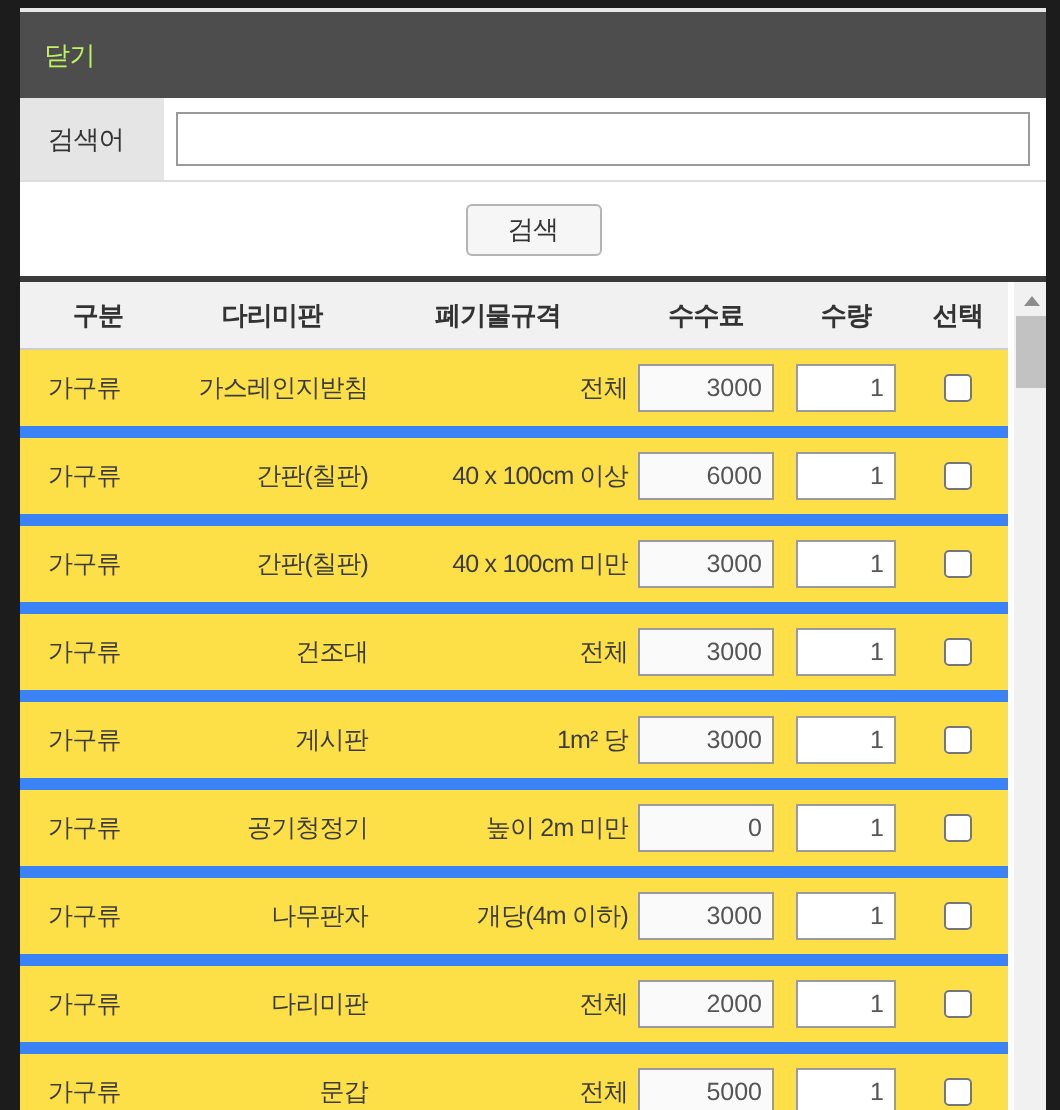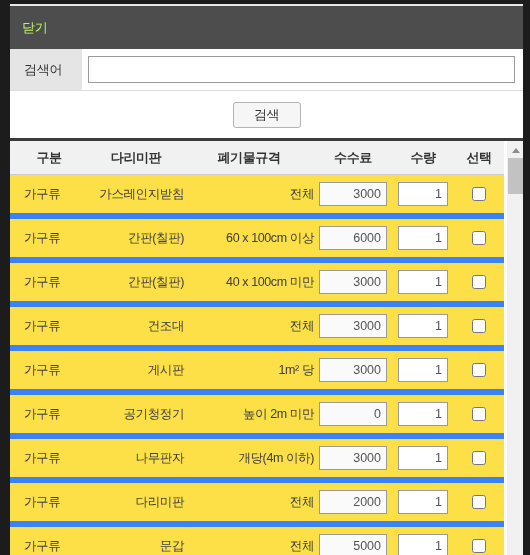--- a/index.html
+++ b/index.html
@@ -278,21 +278,21 @@
               <td class="c-gubun">가구류</td>
               <td class="c-item">가스레인지받침</td>
               <td class="c-spec">전체</td>
               <td class="c-fee"><input class="fee-input" type="text" value="3000" style=""></td>
               <td class="c-qty"><input class="qty-input" type="text" value="1" style=""></td>
               <td class="c-sel"><input class="sel-check" type="checkbox" style=""></td>
             </tr>
             <tr>
               <td class="c-gubun">가구류</td>
               <td class="c-item">간판(칠판)</td>
-              <td class="c-spec">60 x 100cm 이상</td>
+              <td class="c-spec">40 x 100cm 이상</td>
               <td class="c-fee"><input class="fee-input" type="text" value="6000" style=""></td>
               <td class="c-qty"><input class="qty-input" type="text" value="1" style=""></td>
               <td class="c-sel"><input class="sel-check" type="checkbox" style=""></td>
             </tr>
             <tr>
               <td class="c-gubun">가구류</td>
               <td class="c-item">간판(칠판)</td>
               <td class="c-spec">40 x 100cm 미만</td>
               <td class="c-fee"><input class="fee-input" type="text" value="3000" style=""></td>
               <td class="c-qty"><input class="qty-input" type="text" value="1" style=""></td>

